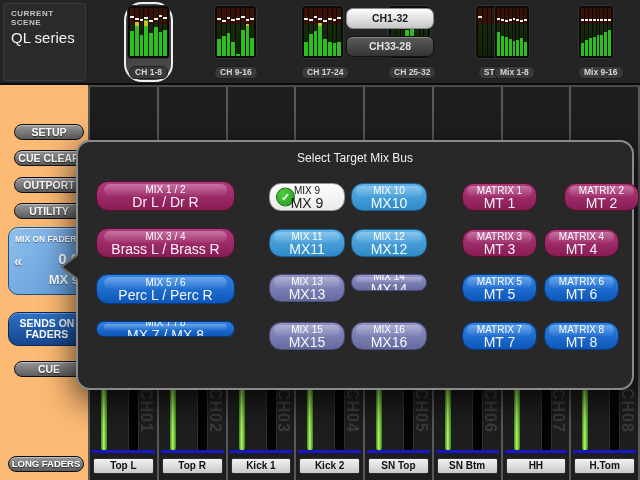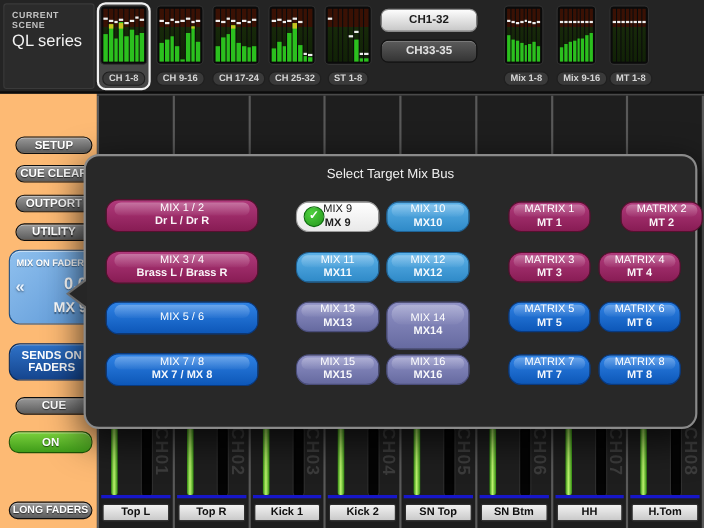--- a/index.html
+++ b/index.html
@@ -12,21 +12,21 @@
   .topbar { position:absolute; left:0; top:0; width:640px; height:85px; background:#242424;
     border-bottom:2px solid #0b0b0b; z-index:5; }
   .scene-box { position:absolute; left:3px; top:3px; width:83px; height:78px; background:#2b2b2b;
     border:1px solid #3a3a3a; border-radius:3px; padding:5px 7px; }
   .scene-label { font-size:8px; letter-spacing:.5px; color:#c4c4c4; font-weight:bold; }
   .scene-number { font-size:30px; color:#ffffff; letter-spacing:1px; margin-top:1px; }
   .scene-series { font-size:15px; color:#f2f2f2; margin-top:2px; }
 
   .tabs-left { position:absolute; left:88px; top:2px; display:flex; gap:2px; }
   .tabs-right { position:absolute; left:455px; top:2px; display:flex; gap:6px; }
-  .mtab { width:49px; padding:1px; border:2px solid transparent; border-radius:8px; cursor:pointer; }
+  .mtab { width:49px; padding:1px; border:2px solid transparent; border-radius:18px; cursor:pointer;margin-left:36px; }
   .mtab.rt { width:42px; }
   .mtab.narrow { width:32px; }
   .mtab.sel { border-color:#f0f0f0; background:#474747; }
   .mbox { height:54px; background:#0a0a0a; border:1px solid #323232; border-radius:4px;
     display:flex; gap:1px; padding:2px; }
   .mcol { flex:1; position:relative;
     background:linear-gradient(180deg,#3a1104 0%,#3a1104 34%,#17290a 34%,#112206 100%); }
   .mbar { position:absolute; bottom:0; left:0; right:0; background:#2bc01e; }
   .myel { position:absolute; left:0; right:0; background:#c9c320; }
   .mtick { position:absolute; left:0; right:0; height:2px; background:#efefef; }
@@ -92,21 +92,21 @@
   .dialog { position:absolute; left:76px; top:140px; width:558px; height:250px; background:#282828;
     border:2px solid #8a8a8a; border-radius:14px; z-index:10; box-shadow:0 10px 34px rgba(0,0,0,.75); }
   .dialog-title { text-align:center; margin-top:9px; font-size:12px; color:#f0f0f0; }
   .darrow-b { position:absolute; left:-18px; top:111px; width:0; height:0;
     border-top:14px solid transparent; border-bottom:14px solid transparent; border-right:18px solid #6a6a6a; }
   .darrow { position:absolute; left:-15px; top:113px; width:0; height:0;
     border-top:12px solid transparent; border-bottom:12px solid transparent; border-right:16px solid #262626; }
   .dbtn { position:absolute; border-radius:12px; color:#fff; text-align:center; cursor:pointer;
     display:flex; flex-direction:column; justify-content:center; line-height:12px; overflow:hidden; }
   .dbtn .l1 { font-size:10px; font-weight:normal; }
-  .dbtn .l2 { font-size:10px; font-weight:bold; opacity:.95; }
+  .dbtn .l2 { font-size:14px; font-weight:normal; opacity:.95; }
   .dbtn::before { content:""; position:absolute; left:5%; right:5%; top:2px; height:42%;
     border-radius:9px; background:linear-gradient(rgba(255,255,255,.30),rgba(255,255,255,.03)); }
   .c-magenta  { background:linear-gradient(#b13a7c,#881c54); border:1px solid #55102f; }
   .c-blue     { background:linear-gradient(#2f83e6,#0d57b8); border:1px solid #093a80; }
   .c-lightblue{ background:linear-gradient(#5cb1e8,#2f8ac8); border:1px solid #1f6396; }
   .c-violet   { background:linear-gradient(#9092c6,#666aa0); border:1px solid #4a4d7a; }
   .c-white    { background:linear-gradient(#ffffff,#e9e9e9); border:1px solid #9a9a9a; color:#111; }
   .c-white::before { display:none; }
   .check { position:absolute; left:6px; top:50%; transform:translateY(-50%); width:19px; height:19px;
     border-radius:50%; background:radial-gradient(circle at 35% 30%,#4fd03e,#23961b); border:1.5px solid #0f6e10;
@@ -185,21 +185,20 @@
       <div class="mof-title">MIX ON FADER</div>
       <div class="mof-chevron">«</div>
       <div class="mof-value">0.0</div>
       <div class="mof-bus">MX 9</div>
     </div>
     <div class="sof">
       <span>SENDS ON</span><br>
       <span>FADERS</span>
     </div>
     <div class="pill p-cue">CUE</div>
-    <div class="pill p-on">ON</div>
     <div class="pill p-long">LONG FADERS</div>
   </div>
 
   <div class="topbar tex">
     <div class="scene-box">
       <div class="scene-label">CURRENT SCENE</div>
       <div class="scene-series">QL series</div>
     </div>
     <div class="tabs-left" id="tabsLeft">
         <div class="mtab sel">
@@ -384,21 +383,21 @@
             </div>
             <div class="mcol">
               <div class="mbar" style="height: 6%;"></div>
               <div class="mtick" style="bottom: 12%;"></div>
             </div>
           </div>
           <div class="mlabel"><span class="mlabel-text">ST 1-8</span></div>
         </div>
       </div>
     <div class="bank on">CH1-32</div>
-    <div class="bank off">CH33-35</div>
+    <div class="bank off">CH33-28</div>
     <div class="tabs-right" id="tabsRight">
         <div class="mtab rt">
           <div class="mbox">
             <div class="mcol">
               <div class="mbar" style="height: 50%;"></div>
               <div class="mtick" style="bottom: 74%;"></div>
             </div>
             <div class="mcol">
               <div class="mbar" style="height: 42%;"></div>
               <div class="mtick" style="bottom: 72%;"></div>
@@ -515,22 +514,23 @@
         <div class="dbtn c-magenta" style="left: 18px; top: 39px; width: 139px; height: 30px;">
           <div class="l1">MIX 1 / 2</div>
           <div class="l2">Dr L / Dr R</div>
         </div>
         <div class="dbtn c-magenta" style="left: 18px; top: 86px; width: 139px; height: 30px;">
           <div class="l1">MIX 3 / 4</div>
           <div class="l2">Brass L / Brass R</div>
         </div>
         <div class="dbtn c-blue" style="left: 18px; top: 132px; width: 139px; height: 30px;">
           <div class="l1">MIX 5 / 6</div>
-        </div>
-        <div class="dbtn c-blue" style="left: 18px; top: 179px; width: 139px; height: 30px;">
+          <div class="l2">Perc L / Perc R</div>
+        </div>
+        <div class="dbtn c-blue" style="left: 18px; top: 179px; width: 139px; height: 16px;">
           <div class="l1">MIX 7 / 8</div>
           <div class="l2">MX 7 / MX 8</div>
         </div>
         <div class="dbtn c-white" style="left: 191px; top: 41px; width: 76px; height: 28px;">
           <span class="check">✓</span>
           <div class="l1">MIX 9</div>
           <div class="l2">MX 9</div>
         </div>
         <div class="dbtn c-lightblue" style="left: 273px; top: 41px; width: 76px; height: 28px;">
           <div class="l1">MIX 10</div>
@@ -541,21 +541,21 @@
           <div class="l2">MX11</div>
         </div>
         <div class="dbtn c-lightblue" style="left: 273px; top: 87px; width: 76px; height: 28px;">
           <div class="l1">MIX 12</div>
           <div class="l2">MX12</div>
         </div>
         <div class="dbtn c-violet" style="left: 191px; top: 132px; width: 76px; height: 28px;">
           <div class="l1">MIX 13</div>
           <div class="l2">MX13</div>
         </div>
-        <div class="dbtn c-violet" style="left: 273px; top: 132px; width: 76px; height: 44px;">
+        <div class="dbtn c-violet" style="left: 273px; top: 132px; width: 76px; height: 17px;">
           <div class="l1">MIX 14</div>
           <div class="l2">MX14</div>
         </div>
         <div class="dbtn c-violet" style="left: 191px; top: 180px; width: 76px; height: 28px;">
           <div class="l1">MIX 15</div>
           <div class="l2">MX15</div>
         </div>
         <div class="dbtn c-violet" style="left: 273px; top: 180px; width: 76px; height: 28px;">
           <div class="l1">MIX 16</div>
           <div class="l2">MX16</div>

